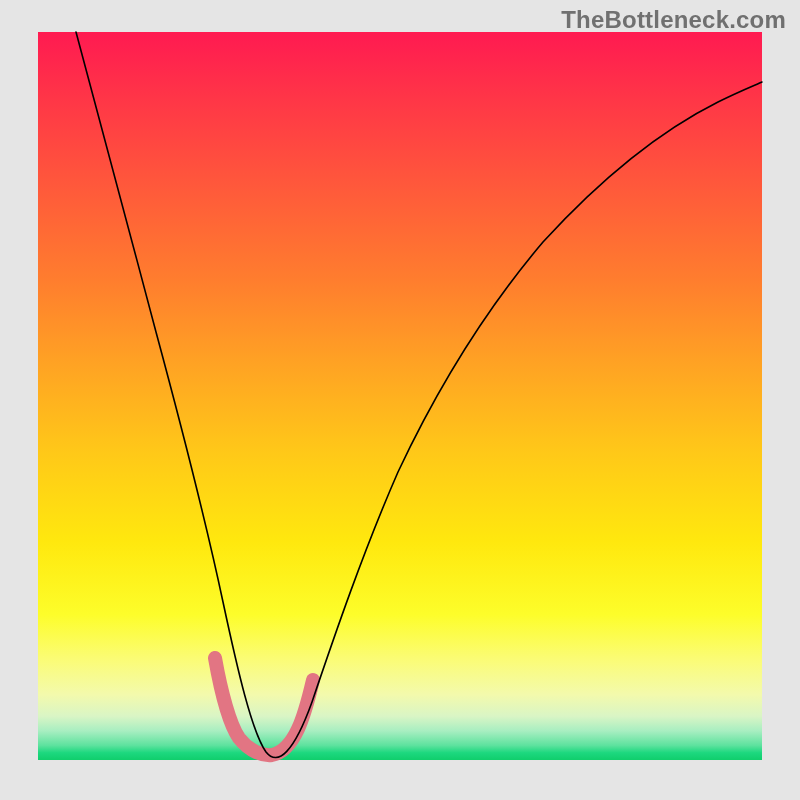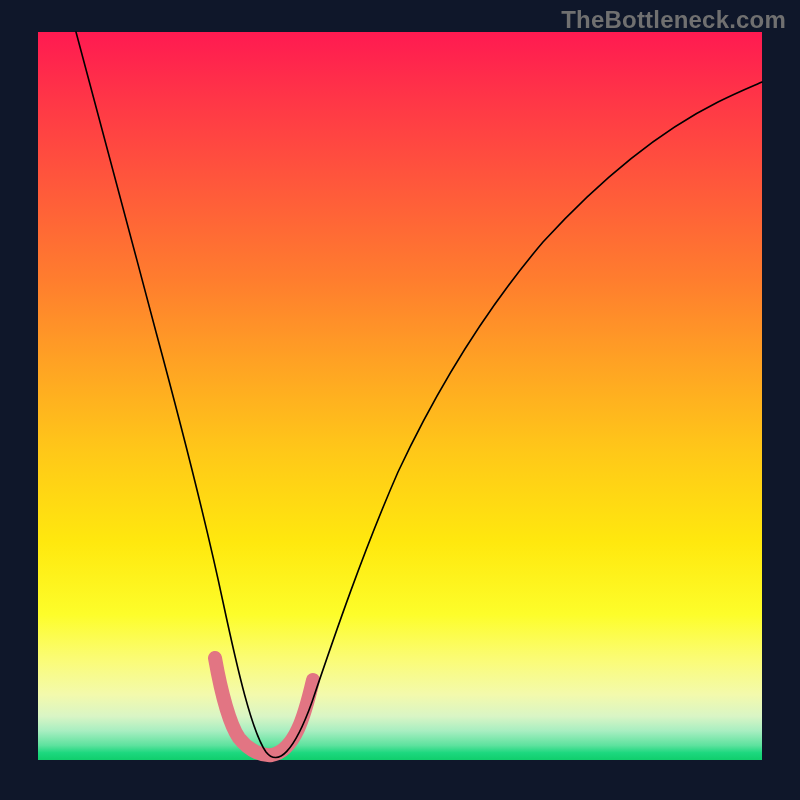--- a/index.html
+++ b/index.html
@@ -8,21 +8,21 @@
     width: 800px;
     height: 800px;
     background: #000;
     overflow: hidden;
     font-family: Arial, Helvetica, sans-serif;
   }
   .outer {
     position: relative;
     width: 800px;
     height: 800px;
-    background: #0f172a;
+    background: #e5e5e5;
   }
   .watermark {
     position: absolute;
     top: 6px;
     right: 14px;
     color: #707070;
     font-size: 24px;
     font-weight: 600;
     letter-spacing: 0.2px;
     z-index: 5;

